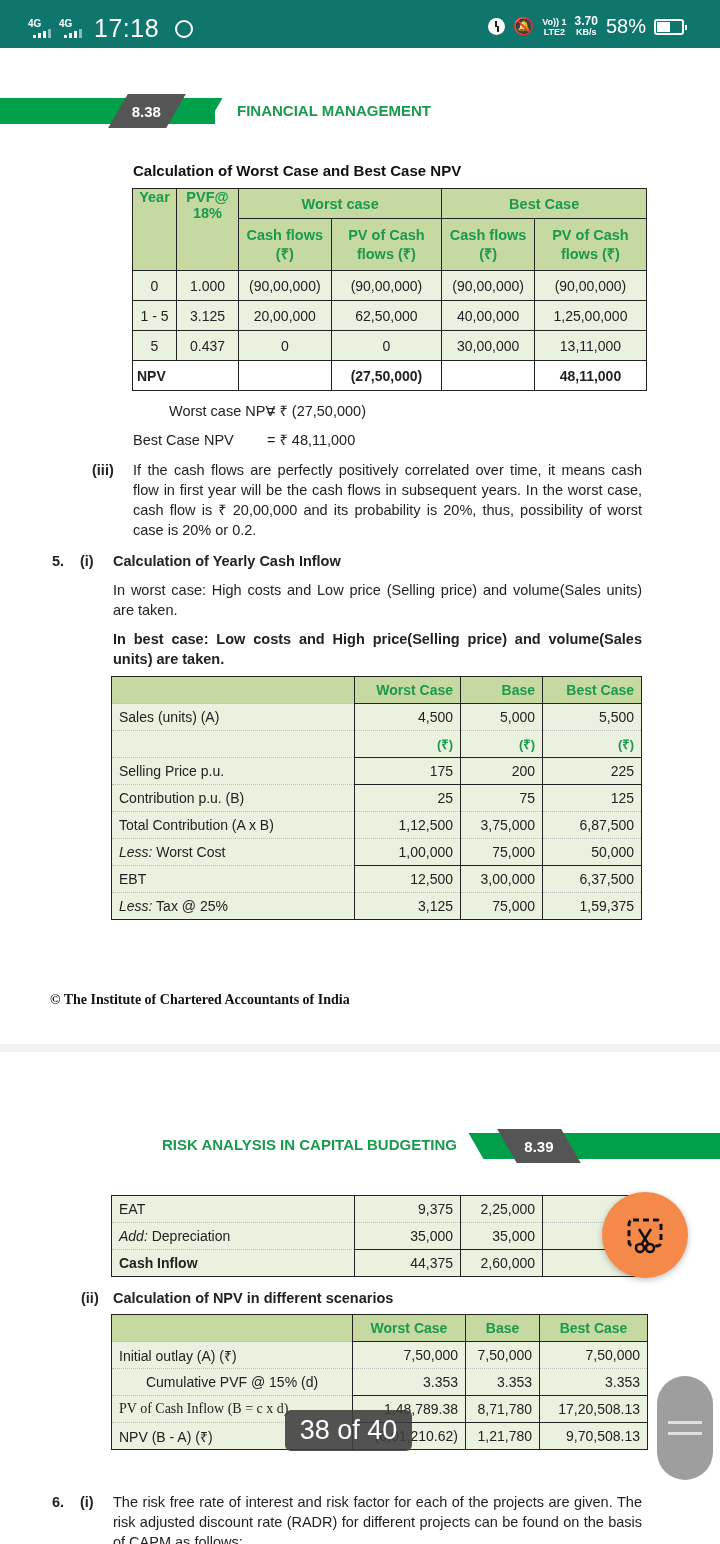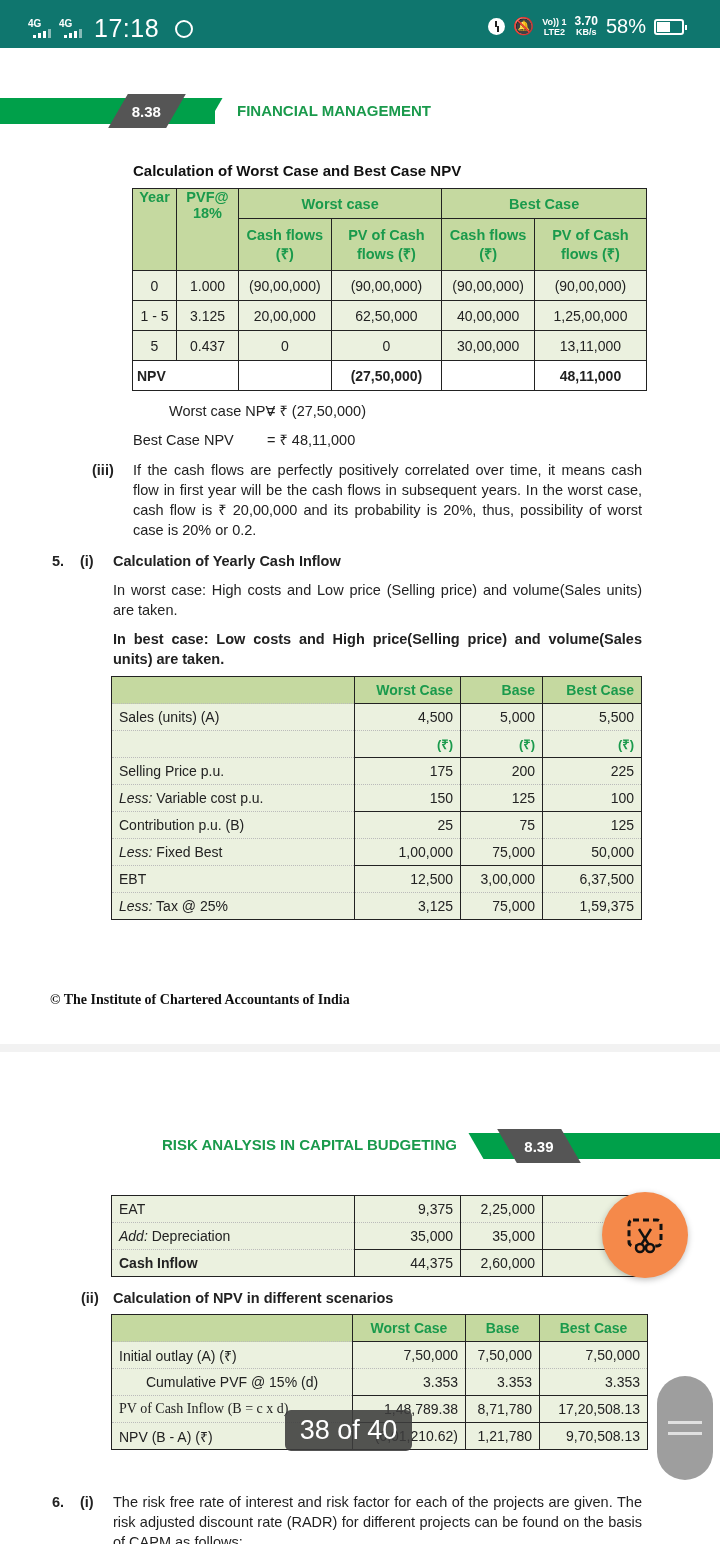--- a/index.html
+++ b/index.html
@@ -193,34 +193,34 @@
     <td>(₹)</td>
     <td>(₹)</td>
     <td>(₹)</td>
   </tr>
   <tr class="solid">
     <td class="lbl"><span>Selling Price p.u.</span></td>
     <td>175</td>
     <td>200</td>
     <td>225</td>
   </tr>
-  <tr>
-    <td class="lbl"><em>Less:</em><span> Variable cost p.u.</span></td>
-    <td>150</td>
-    <td>125</td>
-    <td>100</td>
-  </tr>
   <tr class="solid">
     <td class="lbl"><span>Contribution p.u. (B)</span></td>
     <td>25</td>
     <td>75</td>
     <td>125</td>
   </tr>
   <tr>
-    <td class="lbl"><em>Less:</em><span> Fixed Best</span></td>
+    <td class="lbl"><span>Total Contribution (A x B)</span></td>
+    <td>1,12,500</td>
+    <td>3,75,000</td>
+    <td>6,87,500</td>
+  </tr>
+  <tr>
+    <td class="lbl"><em>Less:</em><span> Worst Cost</span></td>
     <td>1,00,000</td>
     <td>75,000</td>
     <td>50,000</td>
   </tr>
   <tr class="solid">
     <td class="lbl"><span>EBT</span></td>
     <td>12,500</td>
     <td>3,00,000</td>
     <td>6,37,500</td>
   </tr>

